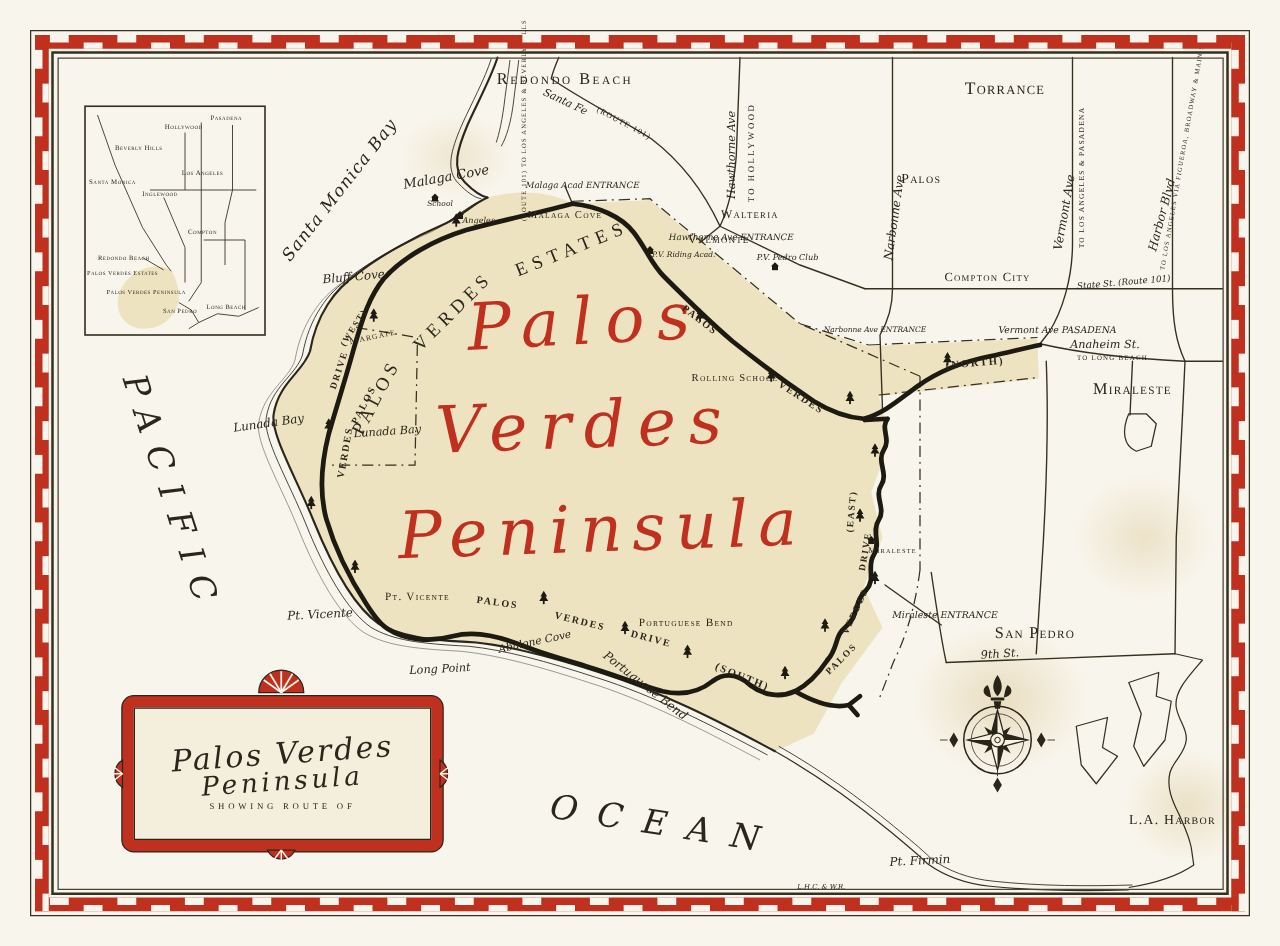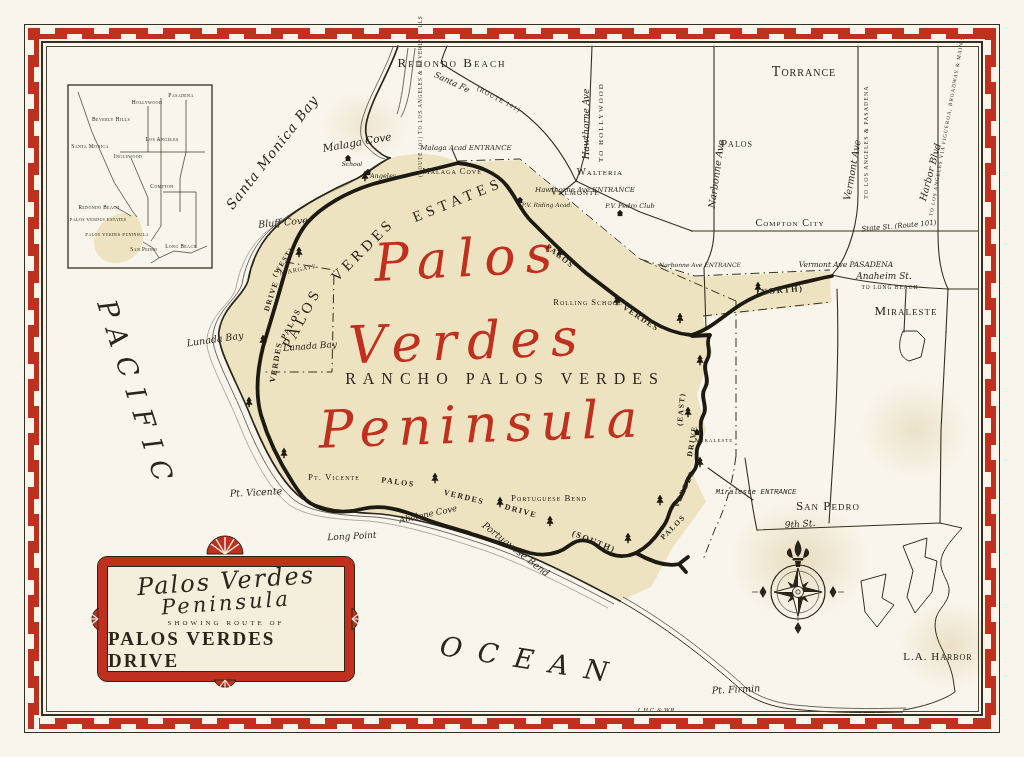--- a/index.html
+++ b/index.html
@@ -218,21 +218,21 @@
       <span class="lbl script" style="left: 310px; top: 346px; font-size: 9px; transform: translate(-50%, -50%) rotate(-4deg);">Lunada Bay</span>
       <span class="lbl caps" style="left: 298px; top: 269px; font-size: 8px; transform: translate(-50%, -50%) rotate(-12deg);">Margate</span>
       <span class="lbl caps" style="left: 334px; top: 477px; font-size: 9px; transform: translate(-50%, -50%) rotate(0deg);">Pt. Vicente</span>
       <span class="lbl script" style="left: 256px; top: 492px; font-size: 9.5px; transform: translate(-50%, -50%) rotate(-3deg);">Pt. Vicente</span>
       <span class="lbl script" style="left: 428px; top: 514px; font-size: 8.5px; transform: translate(-50%, -50%) rotate(-12deg);">Abalone Cove</span>
       <span class="lbl script" style="left: 352px; top: 536px; font-size: 9px; transform: translate(-50%, -50%) rotate(-3deg);">Long Point</span>
       <span class="lbl script" style="left: 516px; top: 549px; font-size: 9.5px; transform: translate(-50%, -50%) rotate(38deg);">Portuguese Bend</span>
       <span class="lbl caps" style="left: 549px; top: 498px; font-size: 9px; transform: translate(-50%, -50%) rotate(0deg);">Portuguese Bend</span>
       <span class="lbl caps" style="left: 588px; top: 302px; font-size: 8.5px; transform: translate(-50%, -50%) rotate(0deg);">Rolling School</span>
       <span class="lbl caps" style="left: 714px; top: 440px; font-size: 7px; transform: translate(-50%, -50%) rotate(0deg);">Miraleste</span>
-      <span class="lbl script" style="left: 756px; top: 492px; font-size: 7.5px; transform: translate(-50%, -50%) rotate(0deg); font-family: Liberation Mono, monospace;">Miraleste ENTRANCE</span>
+      <span class="lbl script" style="left: 756px; top: 492px; font-size: 7.5px; transform: translate(-50%, -50%) rotate(0deg);">Miraleste ENTRANCE</span>
       <span class="lbl script" style="left: 585px; top: 190px; font-size: 7px; transform: translate(-50%, -50%) rotate(0deg);">Hawthorne Ave ENTRANCE</span>
       <span class="lbl script" style="left: 700px; top: 264px; font-size: 6px; transform: translate(-50%, -50%) rotate(0deg);">Narbonne Ave ENTRANCE</span>
       <span class="lbl script" style="left: 846px; top: 264px; font-size: 7.5px; transform: translate(-50%, -50%) rotate(0deg);">Vermont Ave PASADENA</span>
       <span class="lbl script" style="left: 630px; top: 206px; font-size: 6.5px; transform: translate(-50%, -50%) rotate(0deg);">P.V. Pedro Club</span>
       <span class="lbl script" style="left: 547px; top: 204px; font-size: 6px; transform: translate(-50%, -50%) rotate(0deg);">P.V. Riding Acad.</span>
       <span class="lbl script" style="left: 383px; top: 176px; font-size: 6.5px; transform: translate(-50%, -50%) rotate(0deg);">Angeles</span>
       <span class="lbl script" style="left: 352px; top: 163px; font-size: 6px; transform: translate(-50%, -50%) rotate(0deg);">School</span>
       <span class="lbl script" style="left: 884px; top: 276px; font-size: 9px; transform: translate(-50%, -50%) rotate(0deg);">Anaheim St.</span>
       <span class="lbl caps" style="left: 890px; top: 287px; font-size: 5.5px; transform: translate(-50%, -50%) rotate(0deg);">TO LONG BEACH</span>
       <span class="lbl script" style="left: 899px; top: 226px; font-size: 7px; transform: translate(-50%, -50%) rotate(-5deg);">State St. (Route 101)</span>
@@ -248,21 +248,20 @@
       <span class="lbl caps" style="left: 947px; top: 122px; font-size: 5.2px; transform: translate(-50%, -50%) rotate(-80deg);">TO LOS ANGELES VIA FIGUEROA, BROADWAY &amp; MAIN STS</span>
       <span class="lbl caps" style="left: 420px; top: 96px; font-size: 5.2px; transform: translate(-50%, -50%) rotate(-90deg);">(ROUTE 101) TO LOS ANGELES &amp; BEVERLY HILLS</span>
       <span class="lbl script" style="left: 452px; top: 82px; font-size: 8.5px; transform: translate(-50%, -50%) rotate(25deg);">Santa Fe</span>
       <span class="lbl caps" style="left: 499px; top: 99px; font-size: 6.5px; transform: translate(-50%, -50%) rotate(28deg);">(ROUTE 101)</span>
       <span class="lbl script" style="left: 272px; top: 152px; font-size: 13.5px; letter-spacing: 1px; transform: translate(-50%, -50%) rotate(-52deg);">Santa Monica Bay</span>
       <span class="lbl script" style="left: 137px; top: 396px; font-size: 27px; letter-spacing: 12px; transform: translate(-50%, -50%) rotate(72deg);">PACIFIC</span>
       <span class="lbl script" style="left: 532px; top: 660px; font-size: 27px; letter-spacing: 16px; transform: translate(-50%, -50%) rotate(9deg);">OCEAN</span>
       <span class="lbl redbig" style="left: 468px; top: 258px; font-size: 52px; letter-spacing: 10px; transform: translate(-50%, -50%) rotate(-3deg);">Palos</span>
       <span class="lbl redbig" style="left: 468px; top: 341px; font-size: 52px; letter-spacing: 10px; transform: translate(-50%, -50%) rotate(-2deg);">Verdes</span>
       <span class="lbl redbig" style="left: 482px; top: 424px; font-size: 52px; letter-spacing: 8px; transform: translate(-50%, -50%) rotate(-2deg);">Peninsula</span>
-      <span class="lbl caps" style="left: 505px; top: 379px; font-size: 16px; letter-spacing: 7px; transform: translate(-50%, -50%) rotate(0deg);">RANCHO PALOS VERDES</span>
       <span class="lbl caps" style="left: 302px; top: 318px; font-size: 15px; letter-spacing: 4px; transform: translate(-50%, -50%) rotate(-62deg);">PALOS</span>
       <span class="lbl caps" style="left: 363px; top: 250px; font-size: 15px; letter-spacing: 4px; transform: translate(-50%, -50%) rotate(-45deg);">VERDES</span>
       <span class="lbl caps" style="left: 458px; top: 200px; font-size: 15px; letter-spacing: 5px; transform: translate(-50%, -50%) rotate(-22deg);">ESTATES</span>
       <span class="lbl boldcaps" style="left: 283px; top: 262px; font-size: 7px; transform: translate(-50%, -50%) rotate(-58deg);">(WEST)</span>
       <span class="lbl boldcaps" style="left: 271px; top: 296px; font-size: 7.5px; transform: translate(-50%, -50%) rotate(-72deg);">DRIVE</span>
       <span class="lbl boldcaps" style="left: 291px; top: 324px; font-size: 8px; transform: translate(-50%, -50%) rotate(-62deg);">PALOS</span>
       <span class="lbl boldcaps" style="left: 276px; top: 362px; font-size: 8px; transform: translate(-50%, -50%) rotate(-80deg);">VERDES</span>
       <span class="lbl boldcaps" style="left: 560px; top: 256px; font-size: 8px; transform: translate(-50%, -50%) rotate(38deg);">PALOS</span>
       <span class="lbl boldcaps" style="left: 641px; top: 318px; font-size: 8px; transform: translate(-50%, -50%) rotate(33deg);">VERDES</span>
       <span class="lbl boldcaps" style="left: 780px; top: 290px; font-size: 8.5px; transform: translate(-50%, -50%) rotate(-5deg);">(NORTH)</span>
@@ -287,21 +286,20 @@
       <span class="lbl tinycaps" style="left: 117px; top: 234px; font-size: 5px; transform: translate(-50%, -50%) rotate(0deg);">Palos Verdes Peninsula</span>
       <span class="lbl tinycaps" style="left: 144px; top: 249px; font-size: 5.2px; transform: translate(-50%, -50%) rotate(0deg);">San Pedro</span>
       <span class="lbl tinycaps" style="left: 181px; top: 246px; font-size: 5.2px; transform: translate(-50%, -50%) rotate(0deg);">Long Beach</span>
     </div>
 
   <div class="cartouche">
     <div class="cart-in">
       <div class="cart-line1">Palos Verdes</div>
       <div class="cart-line2">Peninsula</div>
       <div class="cart-sub">SHOWING ROUTE OF</div>
-      <div class="cart-main">PALOS VERDES DRIVE</div>
     </div>
   </div>
 
   <svg class="cart-orn" style="left:203px;top:531px;" width="44" height="26" viewBox="0 0 44 26">
     <path d="M4,23 A18,18 0 0 1 40,23 Z" fill="#c0301f" stroke="#2a261c" stroke-width="1"></path>
     <g stroke="#f8f5ec" stroke-width="1.4">
         <line x1="22" y1="23" x2="22" y2="6"></line>
         <line x1="22" y1="23" x2="13" y2="8"></line>
         <line x1="22" y1="23" x2="31" y2="8"></line>
         <line x1="22" y1="23" x2="8" y2="13"></line>

